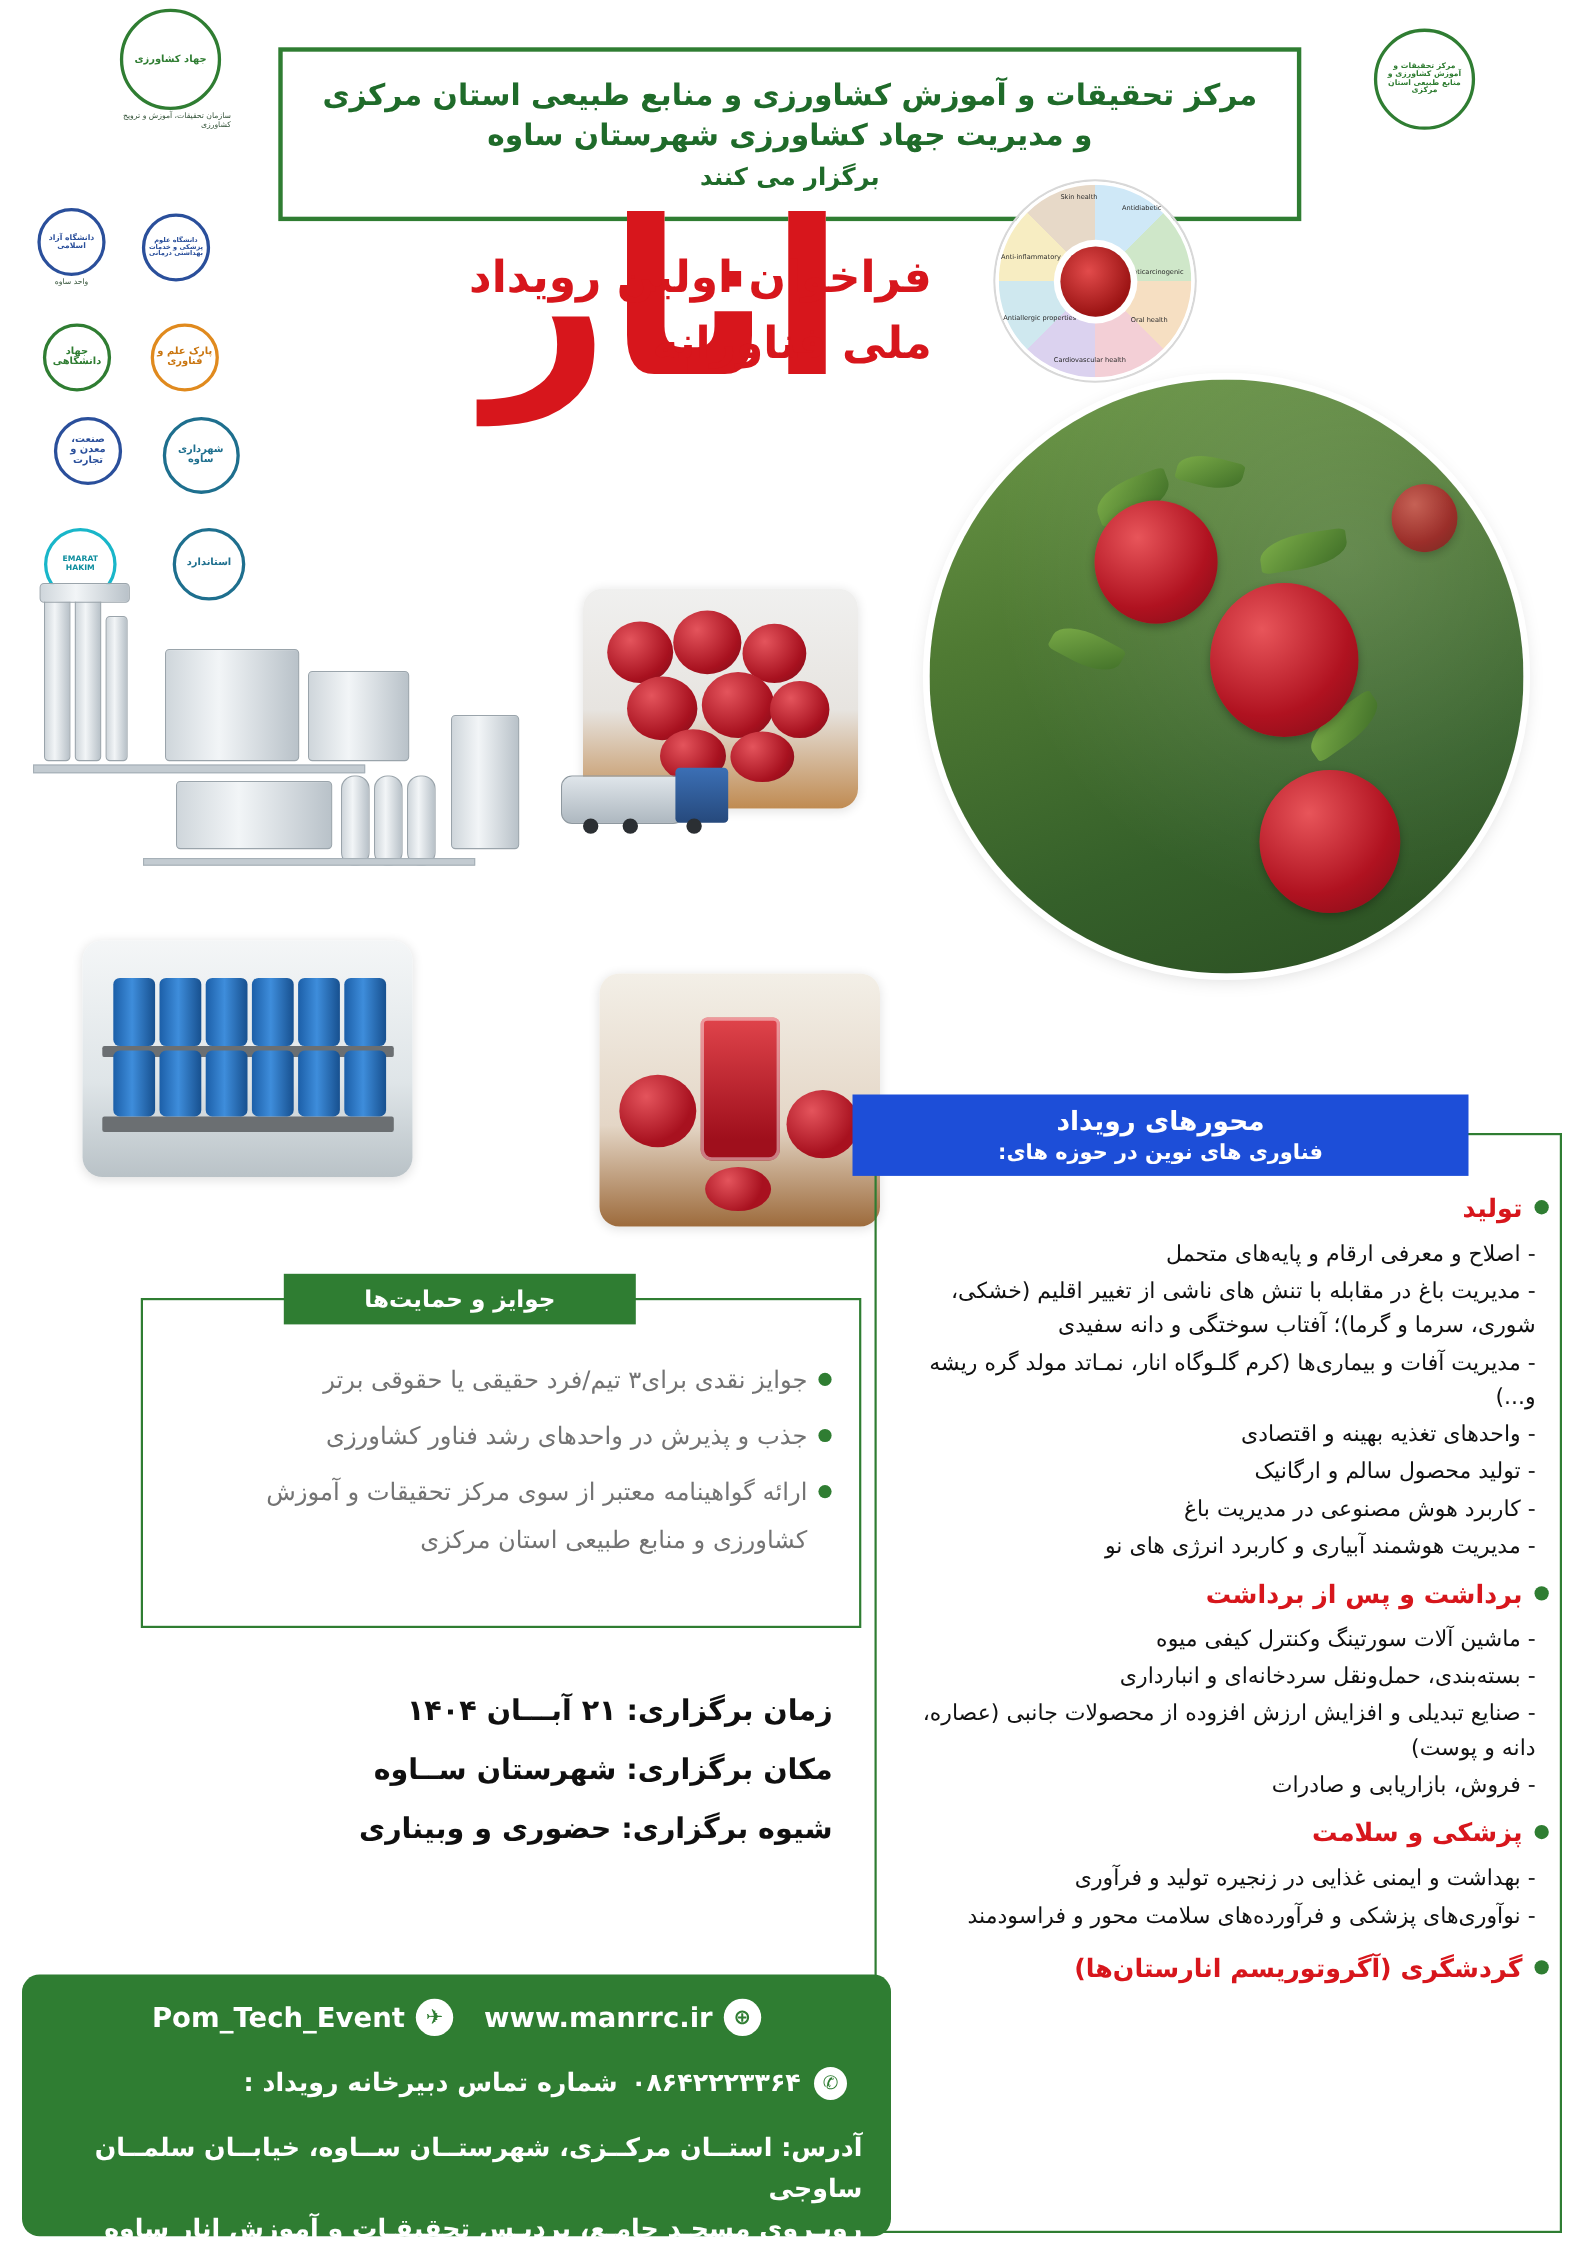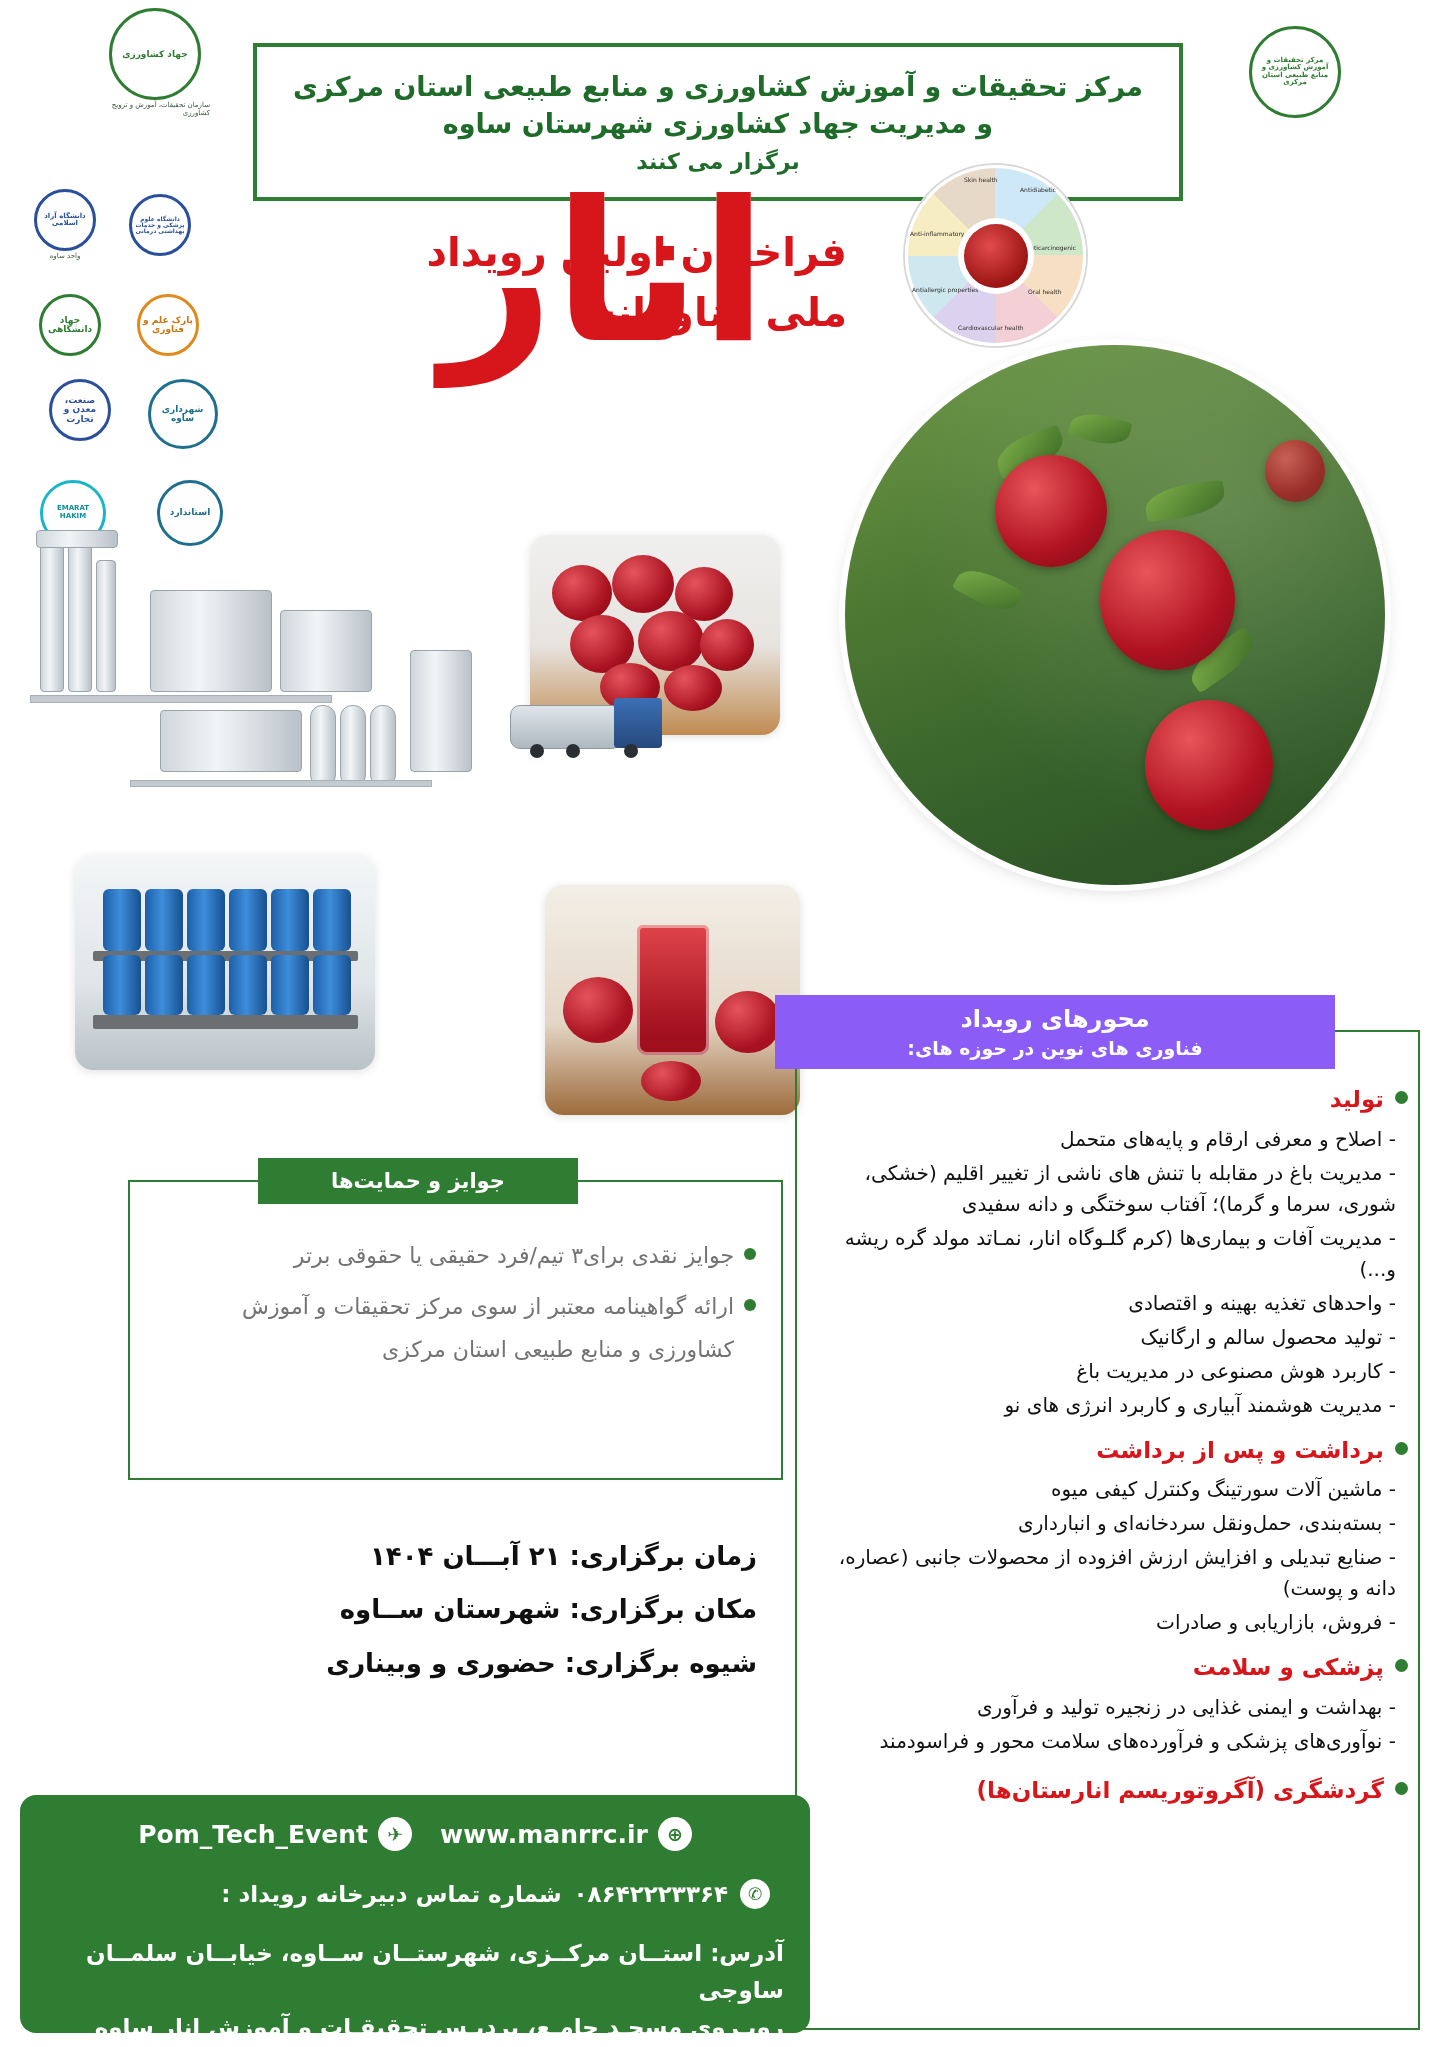--- a/index.html
+++ b/index.html
@@ -164,21 +164,21 @@
     display:flex;align-items:center;justify-content:center;font-size:19px;font-weight:bold;
   }
   .footer .row2{position:absolute;top:84px;left:40px;right:40px;display:flex;align-items:center;justify-content:flex-start;gap:12px;font-size:23px;font-weight:bold;}
   .footer .row2 .ic{width:30px;height:30px;border-radius:50%;background:#fff;color:#2f7d32;display:flex;align-items:center;justify-content:center;font-size:17px;}
   .footer .row2 .lbl{flex:1;text-align:right;}
   .footer .row3{position:absolute;top:140px;left:26px;right:26px;text-align:right;font-size:23px;font-weight:bold;line-height:1.6;}
 
   
   .axes-head{
     position:absolute;left:775px;top:995px;width:560px;height:74px;
-    background:#8b5cf6;color:#fff;text-align:center;padding-top:6px;box-sizing:border-box;
+    background:#1d4ed8;color:#fff;text-align:center;padding-top:6px;box-sizing:border-box;
   }
   .axes-head .t1{font-size:24px;font-weight:bold;margin-top:4px;}
   .axes-head .t2{font-size:19px;font-weight:bold;margin-top:4px;}
   .axes-box{
     position:absolute;left:795px;top:1030px;width:625px;height:1000px;
     border:2px solid #2f7d32;box-sizing:border-box;
   }
   .axes-content{
     position:absolute;left:810px;top:1070px;width:600px;text-align:right;direction:rtl;
     color:#111;font-size:20px;line-height:1.55;
@@ -325,20 +325,21 @@
     <div class="truck-cab" style="left:604px;top:168px;width:48px;height:50px;"></div>
     <div class="wheel2" style="left:520px;top:214px;"></div>
     <div class="wheel2" style="left:556px;top:214px;"></div>
     <div class="wheel2" style="left:614px;top:214px;"></div>
   </div>
 
   <div class="awards-box"></div>
   <div class="awards-head">جوایز و حمایت‌ها</div>
   <ul class="awards-list">
     <li>جوایز نقدی برای۳ تیم/فرد حقیقی یا حقوقی برتر</li>
+    <li>جذب و پذیرش در  واحدهای رشد فناور کشاورزی</li>
     <li>ارائه گواهینامه معتبر از سوی مرکز تحقیقات و آموزش کشاورزی و منابع طبیعی استان مرکزی</li>
   </ul>
 
   <div class="keyinfo">
     <div>زمان برگزاری: ۲۱ آبـــان ۱۴۰۴</div>
     <div>مکان برگزاری: شهرستان ســاوه</div>
     <div>شیوه برگزاری: حضوری و وبیناری</div>
   </div>
 
   <div class="axes-box"></div>

